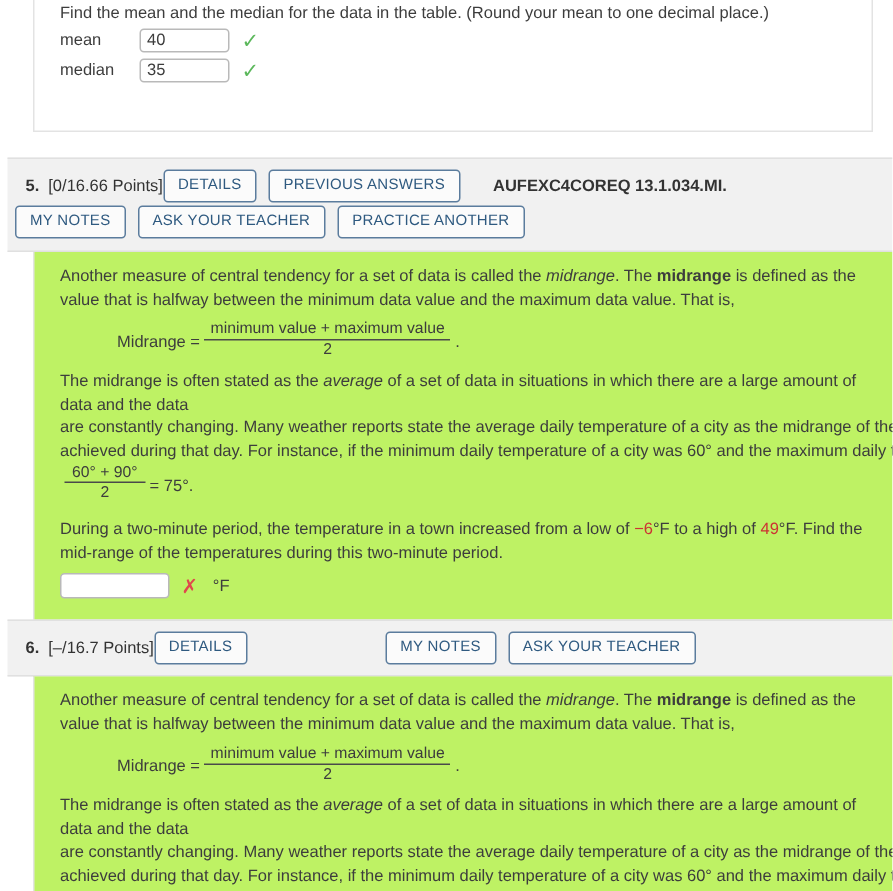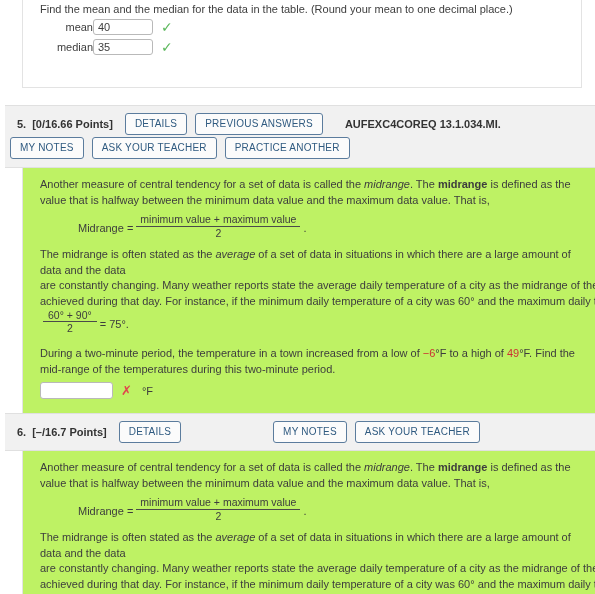--- a/index.html
+++ b/index.html
@@ -49,21 +49,20 @@
     left: 17px;
     display: flex;
     align-items: center;
   }
   .ans-row.r1 { top: 19px; }
   .ans-row.r2 { top: 39px; }
   .ans-label {
     width: 53px;
     font-size: 11px;
     color: #3d3d3d;
-    text-align: right;
   }
   .ans-input {
     width: 60px;
     height: 16px;
     border: 1px solid #b9b9b9;
     border-radius: 3px;
     background: #fff;
     font-family: "Liberation Sans", sans-serif;
     font-size: 11px;
     color: #3d3d3d;
@@ -110,23 +109,22 @@
     height: 24px;
   }
   .q-num {
     font-size: 11px;
     font-weight: bold;
     color: #333;
     margin-right: 6px;
   }
   .q-points {
     font-size: 11px;
-    font-weight: bold;
+    font-weight: normal;
     color: #333;
-    margin-right: 12px;
   }
   .q-code {
     font-size: 11px;
     font-weight: bold;
     color: #333;
     margin-left: 14px;
   }
   .btn {
     display: inline-block;
     border: 1px solid #5b7c9d;

